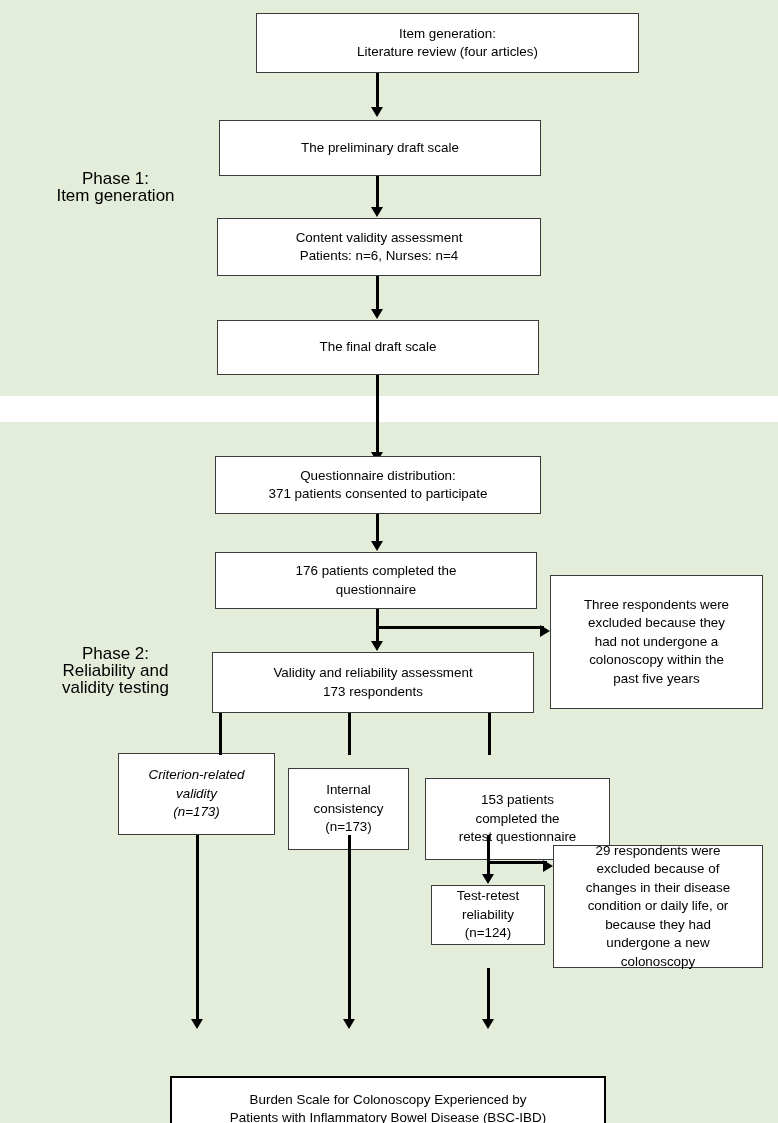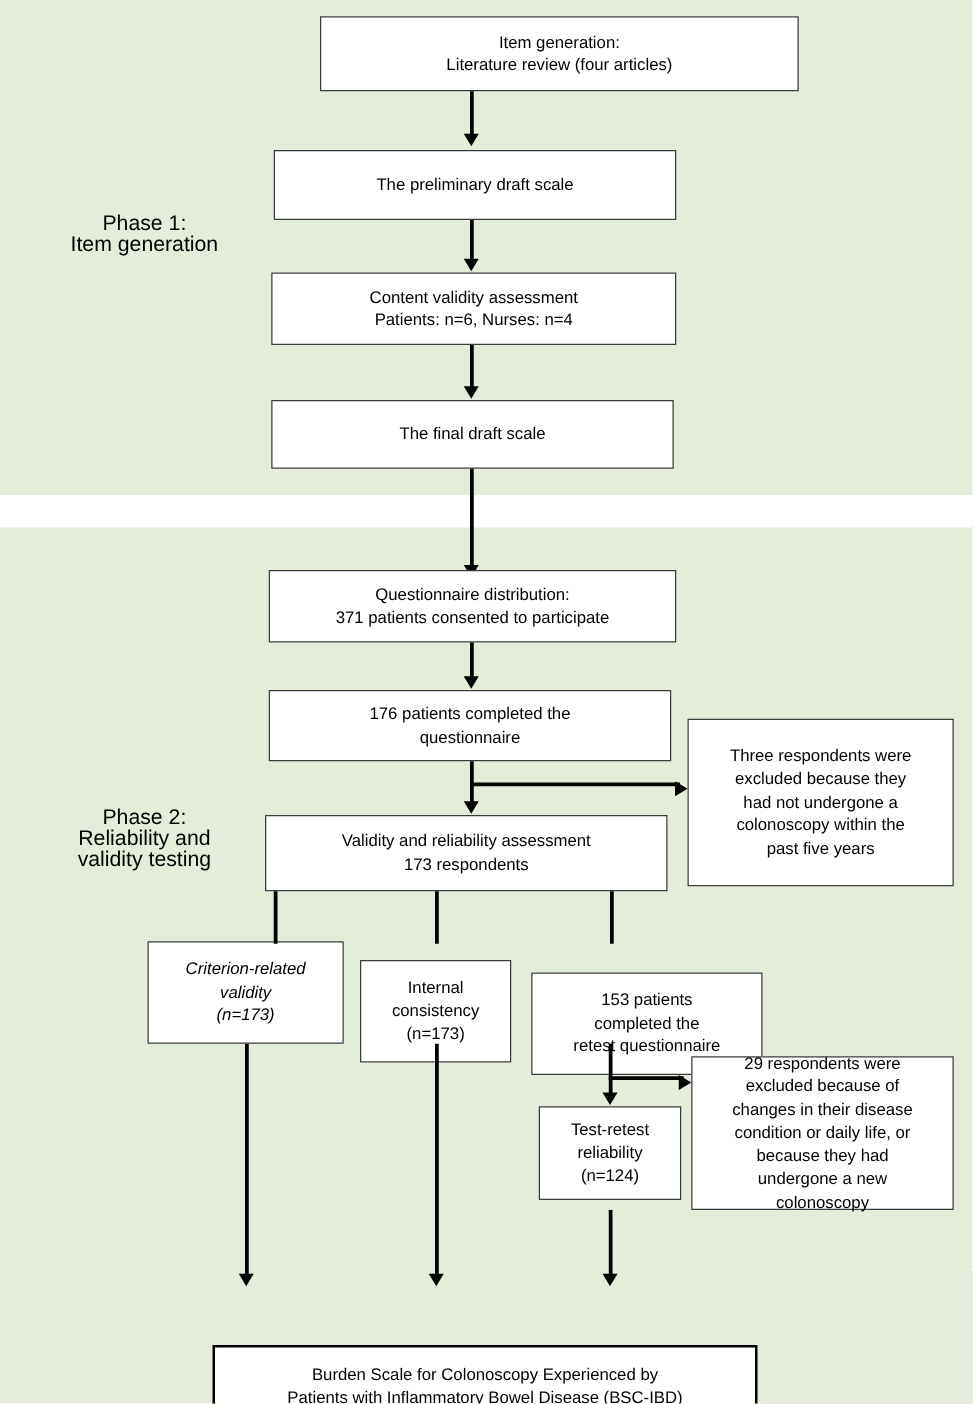--- a/index.html
+++ b/index.html
@@ -145,21 +145,21 @@
 retest questionnaire</div>
 
   <div class="node" style="left:553px; top:845px; width:210px; height:123px;">29 respondents were
 excluded because of
 changes in their disease
 condition or daily life, or
 because they had
 undergone a new
 colonoscopy</div>
 
-  <div class="node" style="left:431px; top:885px; width:114px; height:75px;">Test-retest
+  <div class="node" style="left:431px; top:885px; width:114px; height:60px;">Test-retest
 reliability
 (n=124)</div>
 
   <div class="node strong" style="left:170px; top:1032px; width:436px; height:66px;">Burden Scale for Colonoscopy Experienced by
 Patients with Inflammatory Bowel Disease (BSC-IBD)</div>
 
   <div class="vline" style="left:376px; top:514px; height:28px;"></div>
   <div class="arrowdown" style="left:371px; top:541px;"></div>
 
   <div class="vline" style="left:376px; top:609px; height:33px;"></div>

